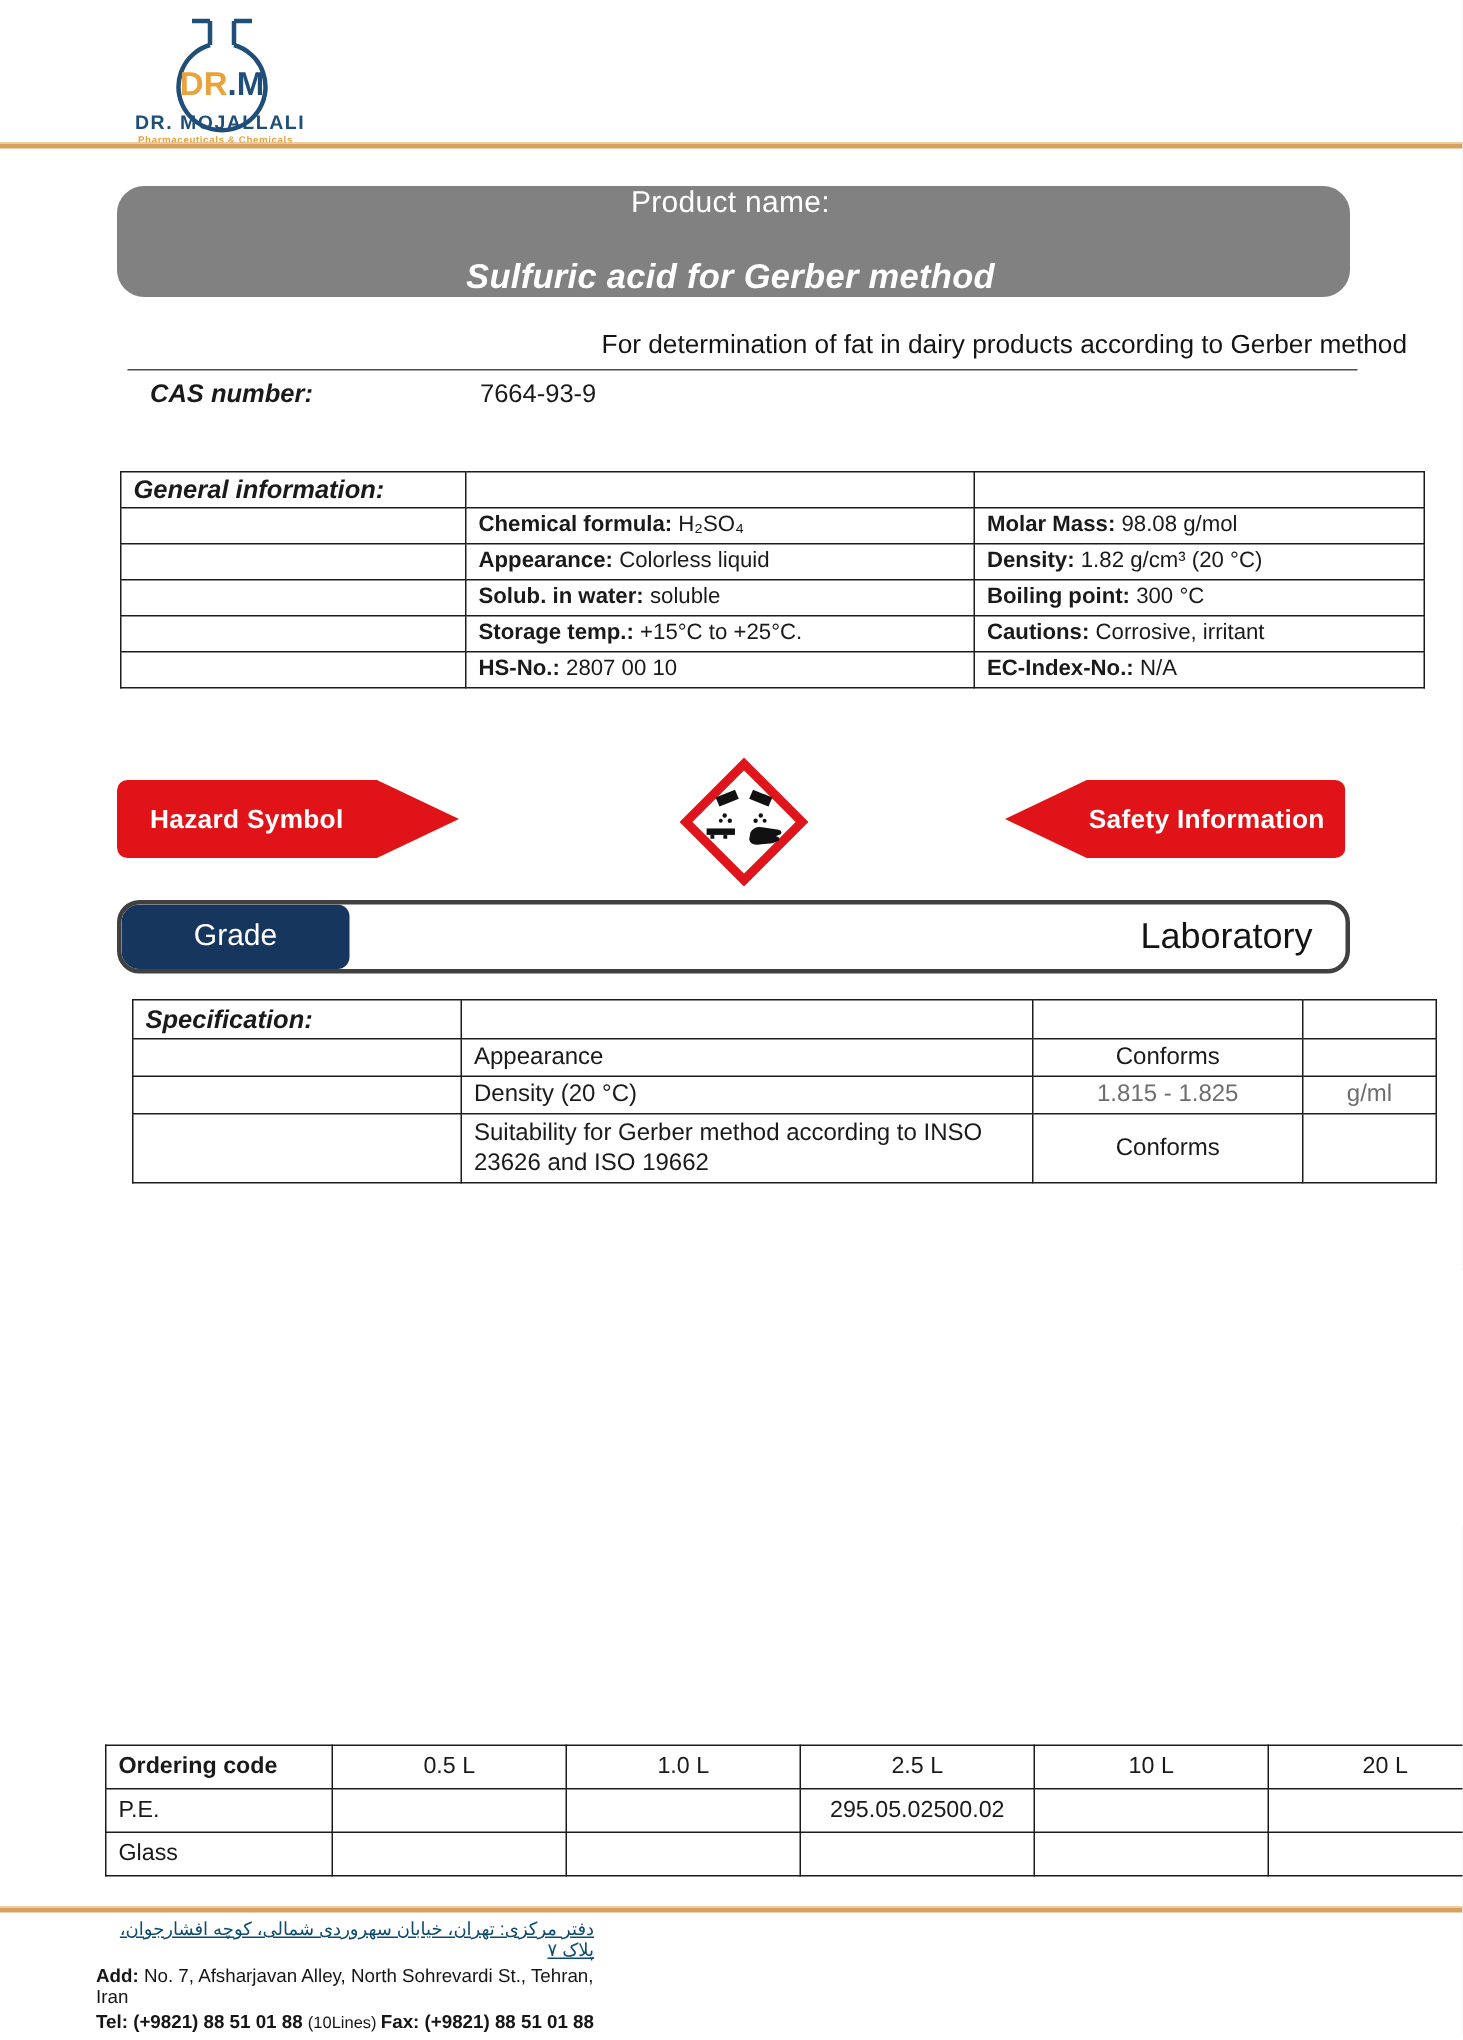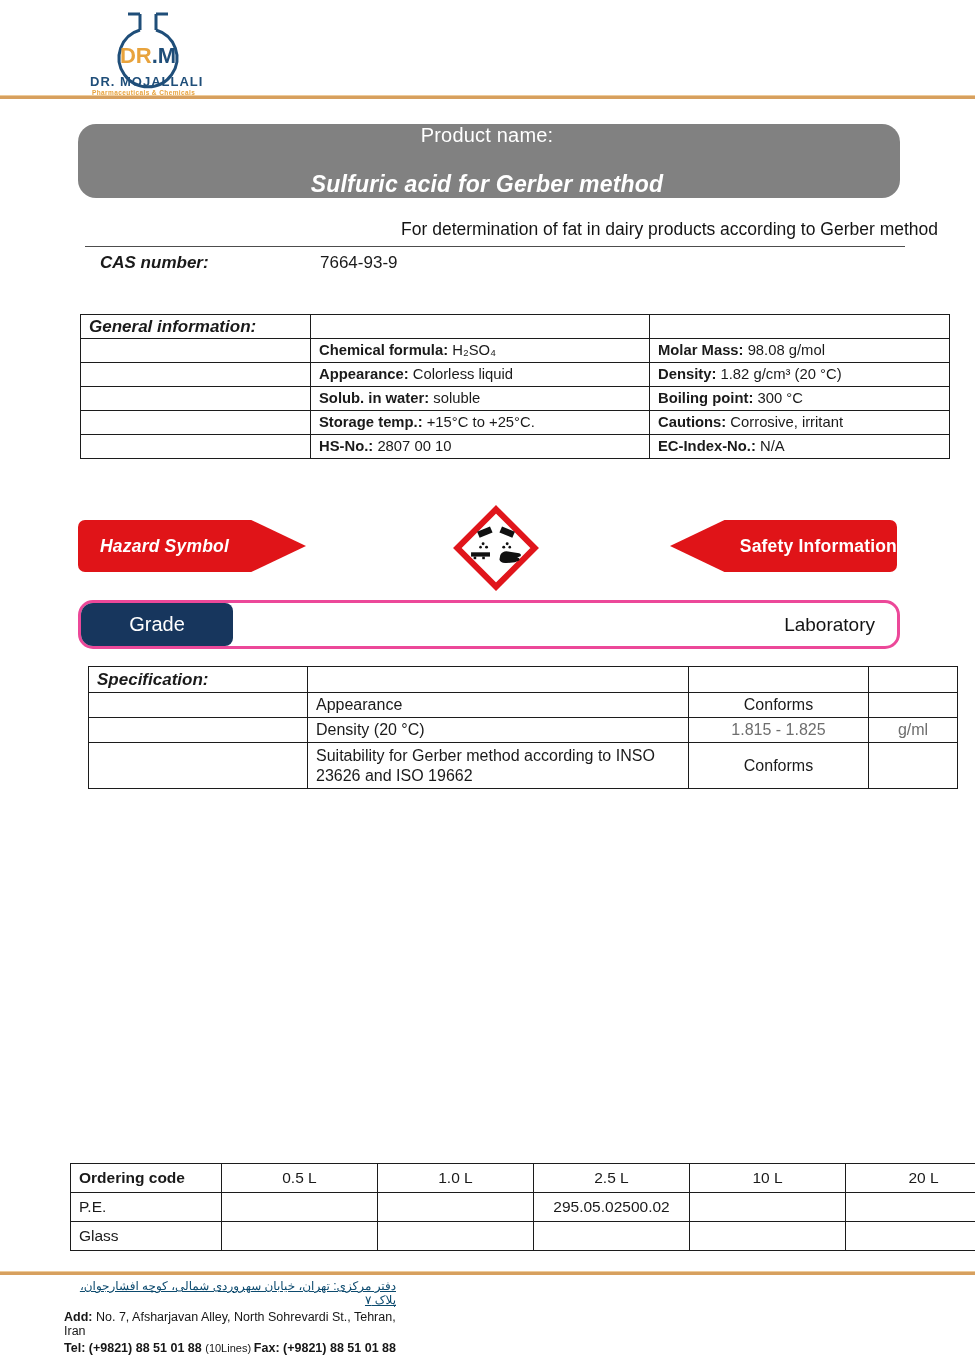--- a/index.html
+++ b/index.html
@@ -28,34 +28,34 @@
   td{border:1.4px solid #1c1c1c;padding:1px 8px;overflow:hidden;white-space:nowrap;vertical-align:middle;}
 
   .gi{position:absolute;left:80px;top:314px;width:818px;}
   .gi td{height:21px;font-size:14.8px;line-height:19px;}
   .gi .t{font-size:17px;font-weight:bold;font-style:italic;}
   .gi-c1{width:213px;} .gi-c2{width:322px;} .gi-c3{width:283px;}
 
   
   .banner-l{position:absolute;left:78px;top:520px;width:228px;height:52px;background:#e01418;
             clip-path:polygon(0 0,76% 0,100% 50%,76% 100%,0 100%);border-radius:7px;
-            display:flex;align-items:center;padding-left:22px;box-sizing:border-box;font-style:italic;}
+            display:flex;align-items:center;padding-left:22px;box-sizing:border-box;}
   .banner-r{position:absolute;left:670px;top:520px;width:227px;height:52px;background:#e01418;
             clip-path:polygon(24% 0,100% 0,100% 100%,24% 100%,0 50%);border-radius:7px;
-            display:flex;align-items:center;justify-content:flex-end;padding-left:42px;box-sizing:border-box;}
+            display:flex;align-items:center;justify-content:center;padding-left:42px;box-sizing:border-box;}
   .banner-txt{color:#fff;font-size:17.5px;font-weight:bold;letter-spacing:.2px;}
   .ghs{position:absolute;left:453px;top:505px;width:86px;height:86px;}
 
   
-  .grade{position:absolute;left:78px;top:600px;width:822px;height:49px;border:3px solid #ec4899;
+  .grade{position:absolute;left:78px;top:600px;width:822px;height:49px;border:3px solid #404040;
          border-radius:15px;background:#fff;display:flex;overflow:hidden;box-sizing:border-box;}
   .grade-left{width:152px;background:#17365d;color:#fff;display:flex;align-items:center;
               justify-content:center;font-size:20px;border-radius:0 8px 8px 0;}
   .grade-right{flex:1;display:flex;align-items:center;justify-content:flex-end;
-               padding-right:22px;font-size:19px;color:#141414;}
+               padding-right:22px;font-size:24px;color:#141414;}
 
   
   .spec{position:absolute;left:88px;top:666px;width:801px;}
   .spec td{font-size:16px;}
   .spec .t{font-size:17px;font-weight:bold;font-style:italic;}
   .sp-c1{width:202px;} .sp-c2{width:364px;} .sp-c3{width:163px;text-align:center;} .sp-c4{width:72px;text-align:center;}
   .spec .rh{height:25px;} .spec .rh0{height:26px;} .spec .rh3{height:46px;}
   .wrap{white-space:normal;line-height:20px;}
   .muted{color:#6e6e6e;font-size:18px;} .muted-u{color:#6e6e6e;font-size:17px;}
 

